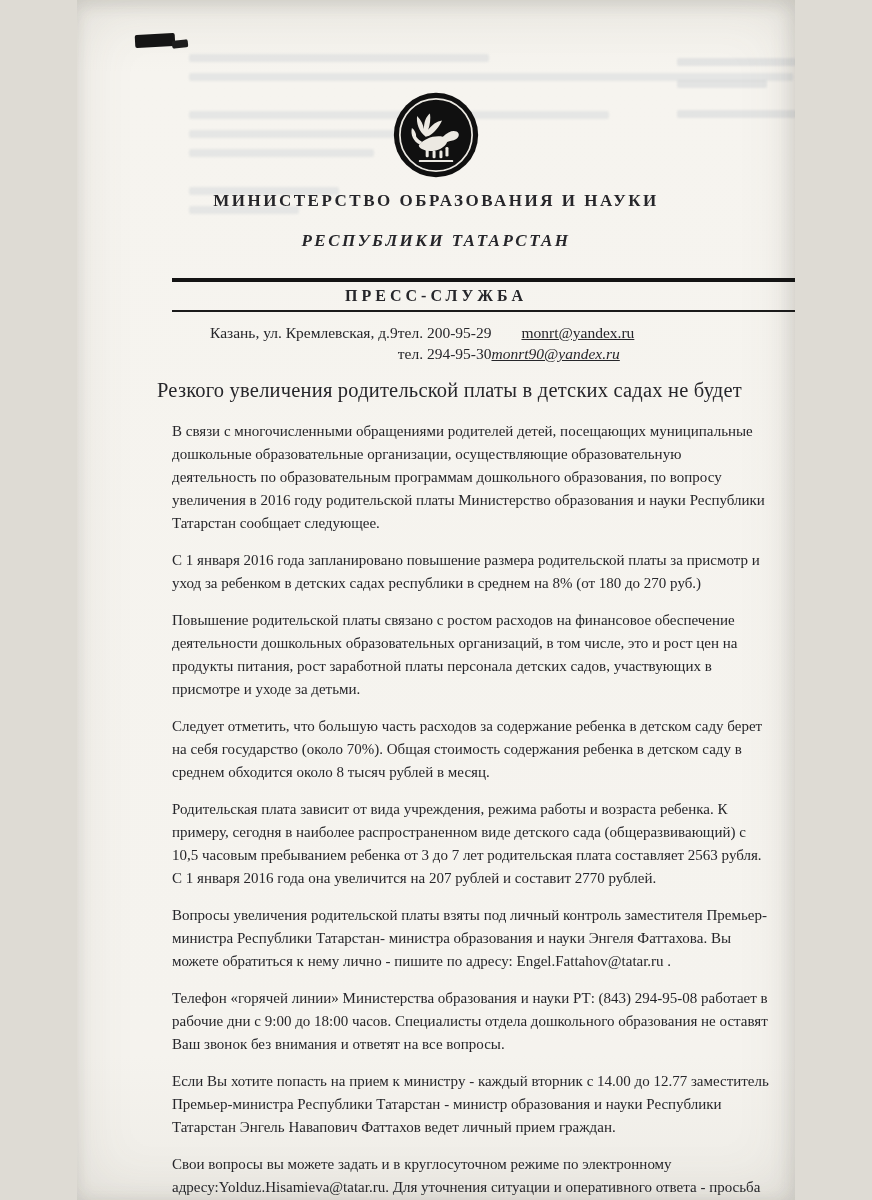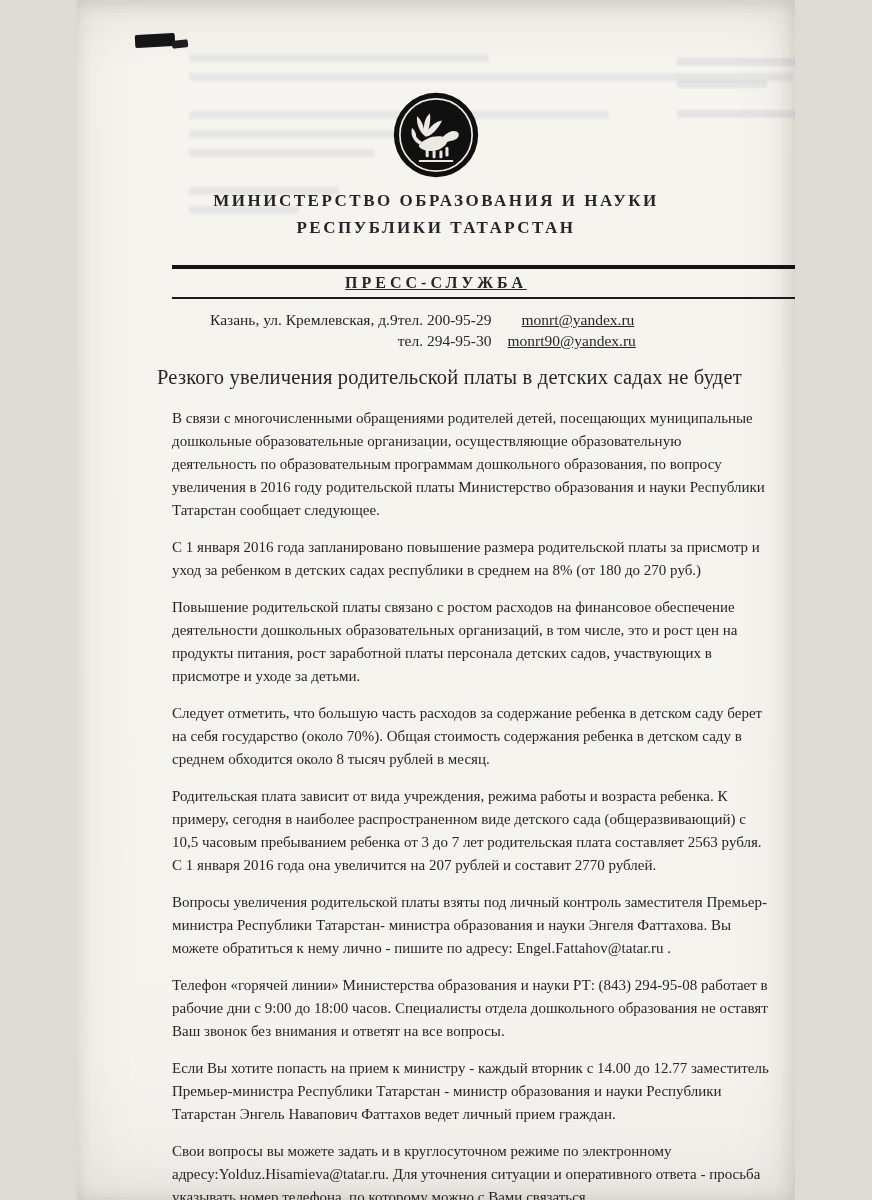--- a/index.html
+++ b/index.html
@@ -23,28 +23,28 @@
   .mark2{position:absolute;top:40px;left:95px;width:16px;height:8px;background:#1d1d1d;border-radius:2px;transform:rotate(-6deg);z-index:3;}
   
   .ghost{position:absolute;top:54px;left:112px;width:660px;z-index:0;filter:blur(1.3px);opacity:.6;}
   .ghost .gl{height:8px;background:rgba(120,138,158,.22);border-radius:2px;margin-bottom:11px;}
   .ghost .gap{margin-top:30px;}
   .ghost-r{position:absolute;top:58px;left:600px;width:170px;z-index:0;filter:blur(1.2px);opacity:.55;}
   .ghost-r .gl{height:8px;background:rgba(110,128,150,.25);border-radius:2px;margin-bottom:14px;}
   .content{position:relative;z-index:2;}
   .emblem-wrap{display:block;width:86px;height:86px;margin:92px auto 0;}
   .ministry{ text-align:center;font-weight:bold;font-size:17px;letter-spacing:2.5px;margin-top:12px;line-height:21px;}
-  .ministry.second{margin-top:6px;}
+  .ministry.second{margin-top:19px;font-style:italic;}
   .rule-thick{margin:27px 0 0 95px;width:700px;height:4px;background:#141414;}
-  .press{text-align:center;font-weight:bold;font-size:16px;letter-spacing:4px;margin-top:5px;text-decoration:underline;}
+  .press{text-align:center;font-weight:bold;font-size:16px;letter-spacing:4px;margin-top:5px;}
   .rule-thin{margin:5px 0 0 95px;width:700px;height:2px;background:#1b1b1b;}
   .contact{display:flex;margin:10px 66px 0 133px;font-size:15.5px;line-height:21px;}
   .phones .line{white-space:nowrap;}
   .gap-wide{margin-left:30px;}
-  .gap-narrow{margin-left:16px;}
+  .gap-narrow{margin-left:0;font-style:italic;}
   .email{text-decoration:underline;}
   .headline{margin:13px 28px 0 80px;font-size:20.5px;line-height:26px;letter-spacing:.2px;}
   .body-text{margin:17px 26px 0 95px;}
   .body-text p{font-size:15px;line-height:23px;margin:0 0 14px;text-align:left;}
 </style>
 </head>
 <body>
 
 <div class="page">
 

